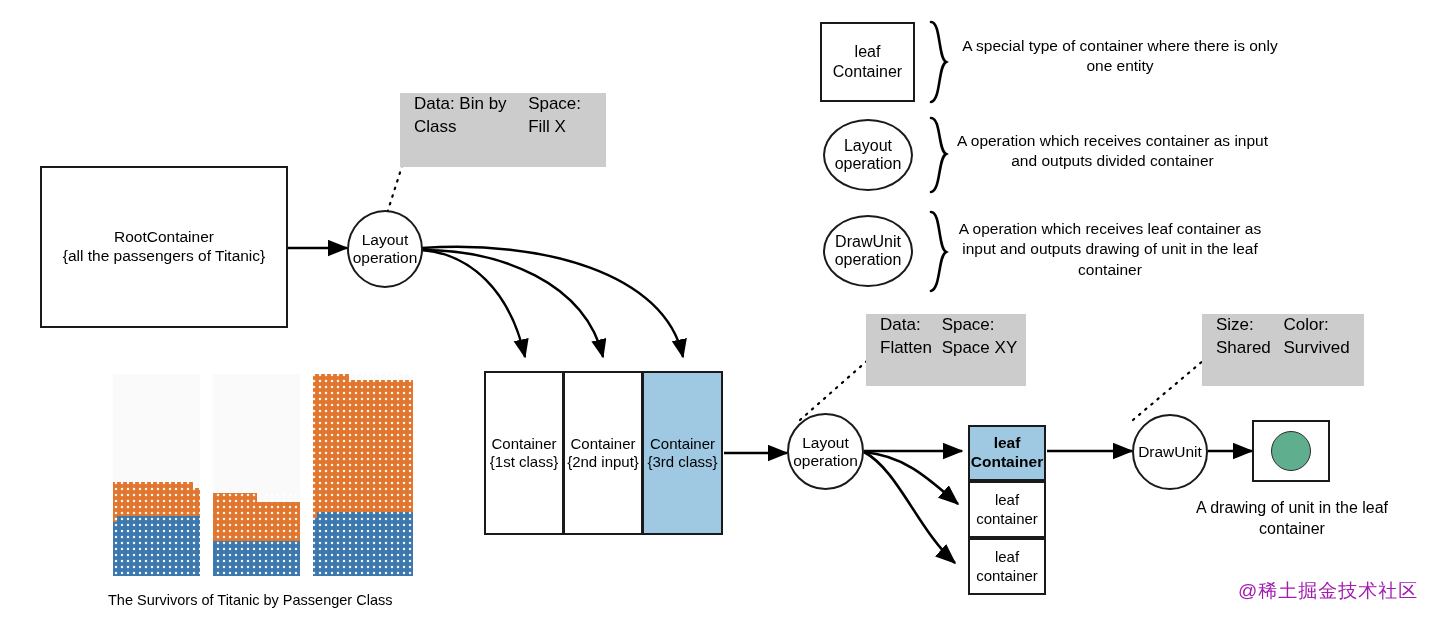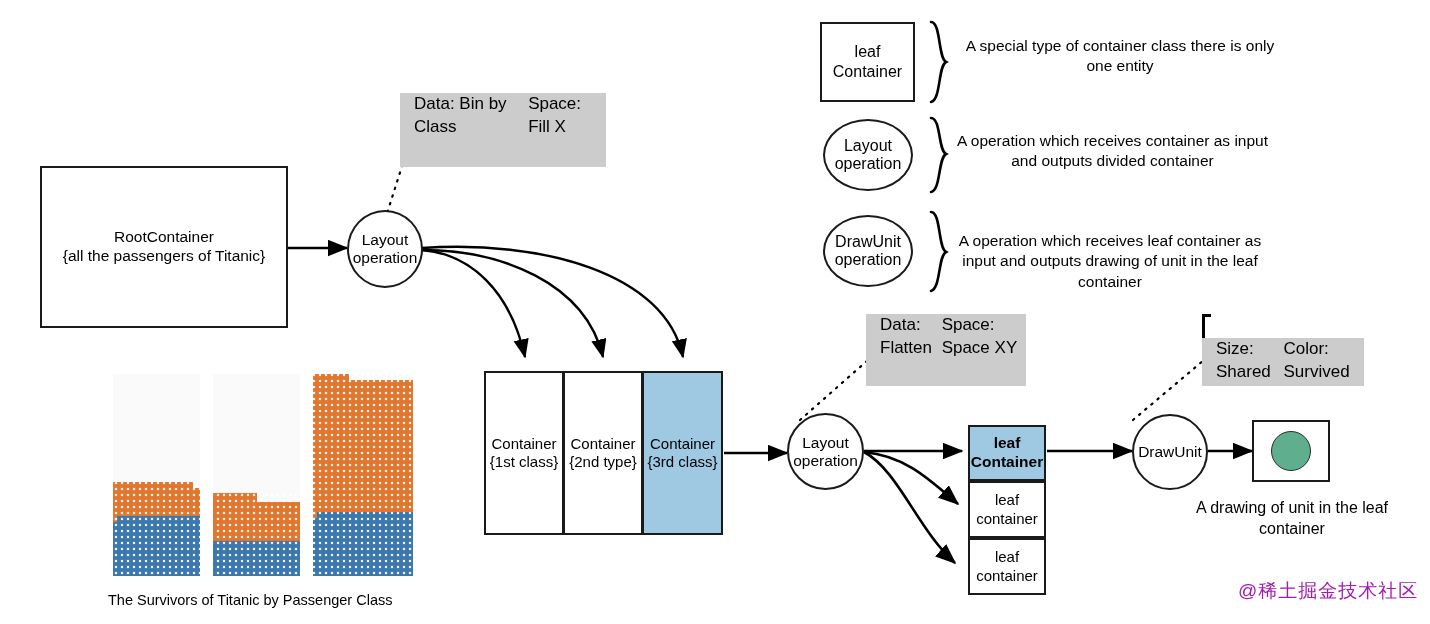--- a/index.html
+++ b/index.html
@@ -155,21 +155,21 @@
 
   <div class="abs box" style="left:484px; top:371px; width:80px; height:164px; font-size:15px;">
     <div>
       <div>Container</div>
       <div>{1st class}</div>
     </div>
   </div>
   <div class="abs box" style="left:563px; top:371px; width:80px; height:164px; font-size:15px;">
     <div>
       <div>Container</div>
-      <div>{2nd type}</div>
+      <div>{2nd input}</div>
     </div>
   </div>
   <div class="abs box blue" style="left:642px; top:371px; width:81px; height:164px; font-size:15px;">
     <div>
       <div>Container</div>
       <div>{3rd class}</div>
     </div>
   </div>
 
   <div class="abs ellipse" style="left:787px; top:413px; width:77px; height:77px; font-size:15.5px;">
@@ -182,21 +182,21 @@
   <div class="abs" style="left:866px; top:314px; width:160px; height:72px; display:flex;">
     <div class="note-bracket"></div>
     <div class="note" style="flex:1; margin-left:-9px;">
       <div>Data: Flatten</div>
       <div>Space: Space XY</div>
     </div>
   </div>
 
   <div class="abs" style="left:1202px; top:314px; width:162px; height:72px; display:flex;">
     <div class="note-bracket"></div>
-    <div class="note" style="flex:1; margin-left:-9px;margin-top:24px;">
+    <div class="note" style="flex:1; margin-left:-9px;">
       <div>Size: Shared</div>
       <div>Color: Survived</div>
     </div>
   </div>
 
   <div class="abs box blue" style="left:968px; top:425px; width:78px; height:56px; font-size:15.5px; font-weight:bold;">
     <div>
       <div>leaf</div>
       <div>Container</div>
     </div>
@@ -226,42 +226,42 @@
     <div>container</div>
   </div>
 
   <div class="abs box" style="left:820px; top:22px; width:95px; height:80px; font-size:16px;">
     <div>
       <div>leaf</div>
       <div>Container</div>
     </div>
   </div>
   <div class="abs legend-desc" style="left:955px; top:36px; width:330px;">
-    <div>A special type of container class there is only</div>
+    <div>A special type of container where there is only</div>
     <div>one entity</div>
   </div>
 
   <div class="abs ellipse" style="left:823px; top:119px; width:90px; height:72px; font-size:16px;">
     <div>
       <div>Layout</div>
       <div>operation</div>
     </div>
   </div>
   <div class="abs legend-desc" style="left:955px; top:131px; width:315px;">
     <div>A operation which receives container as input</div>
     <div>and outputs divided container</div>
   </div>
 
   <div class="abs ellipse" style="left:823px; top:215px; width:90px; height:72px; font-size:16px;">
     <div>
       <div>DrawUnit</div>
       <div>operation</div>
     </div>
   </div>
-  <div class="abs legend-desc" style="left:955px; top:219px; width:310px;margin-top:12px;">
+  <div class="abs legend-desc" style="left:955px; top:219px; width:310px;">
     <div>A operation which receives  leaf container as</div>
     <div>input and outputs drawing of unit in the leaf</div>
     <div>container</div>
   </div>
 
   <div class="abs" style="left:113px; top:366px; width:300px; height:210px;">
     <svg width="300" height="210" viewBox="0 0 300 210">
       <defs>
         <pattern id="dots" width="6" height="6" patternUnits="userSpaceOnUse">
           <rect width="6" height="6" fill="none"></rect>

